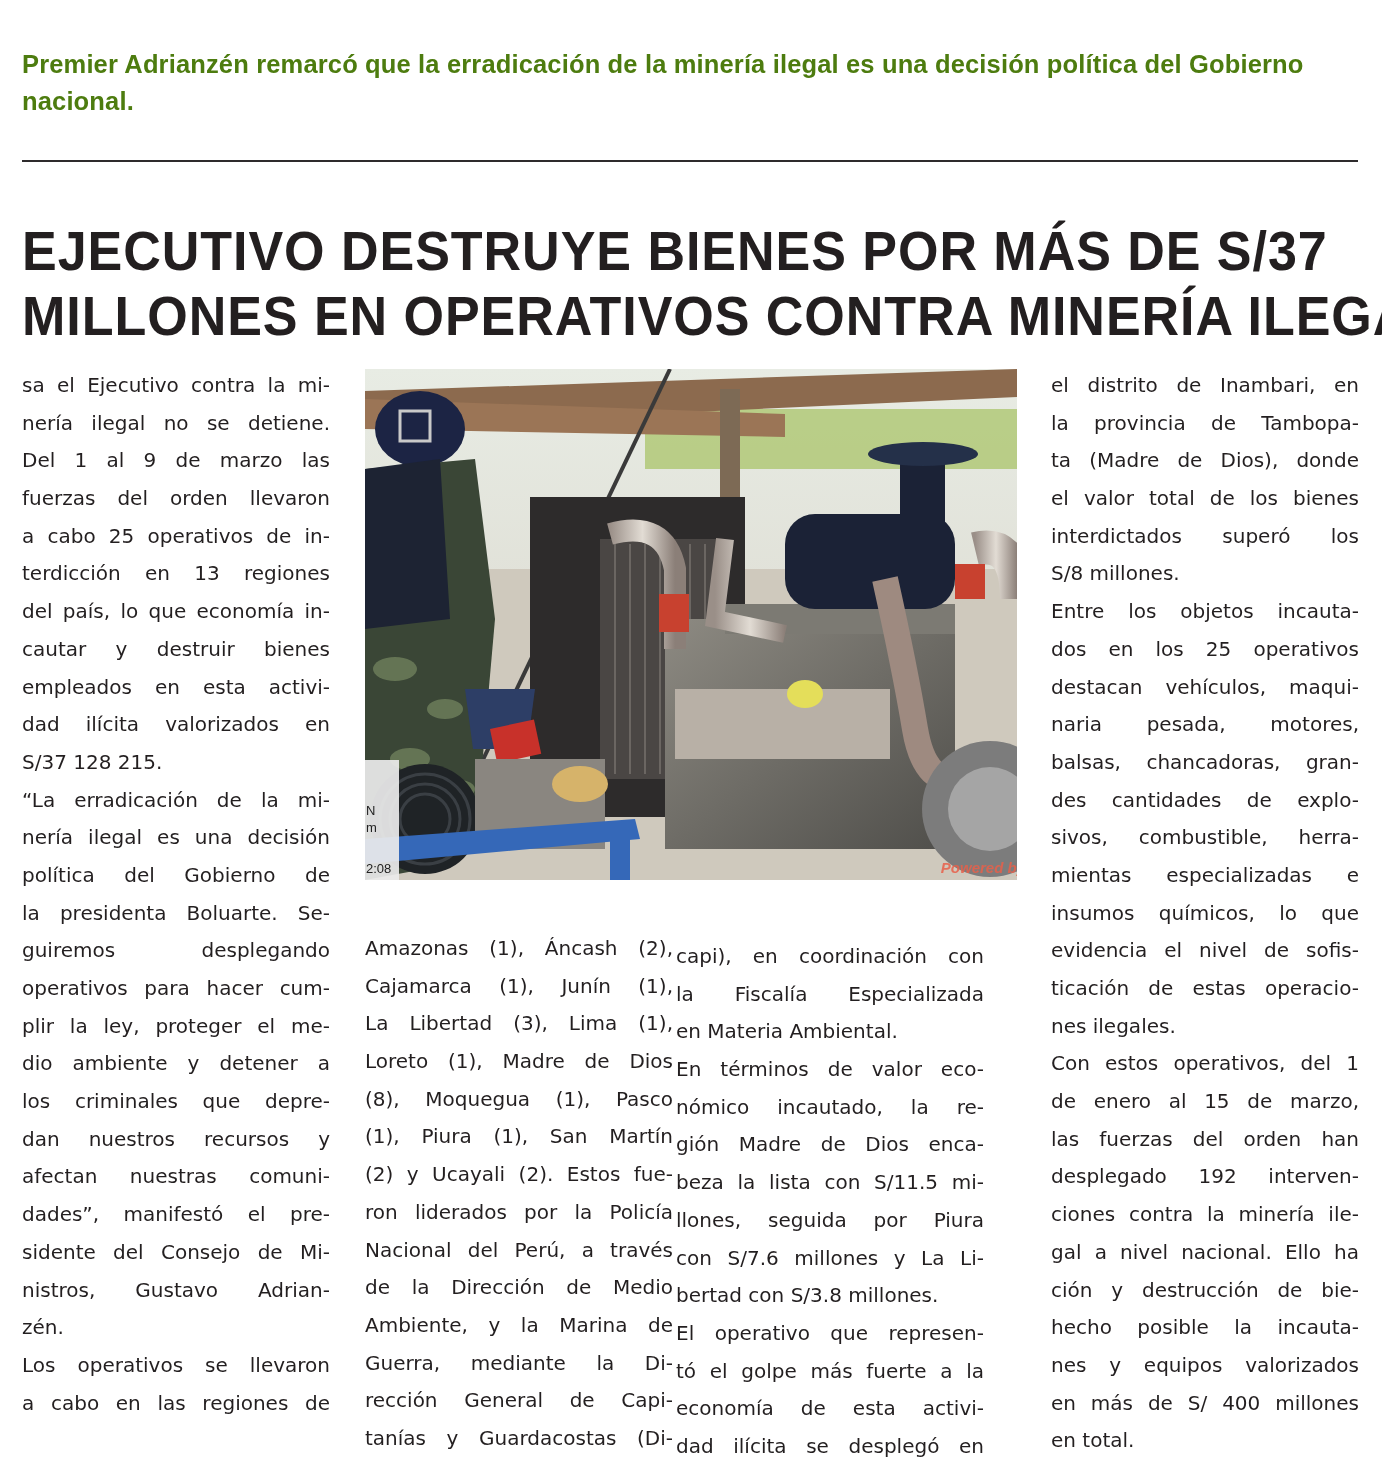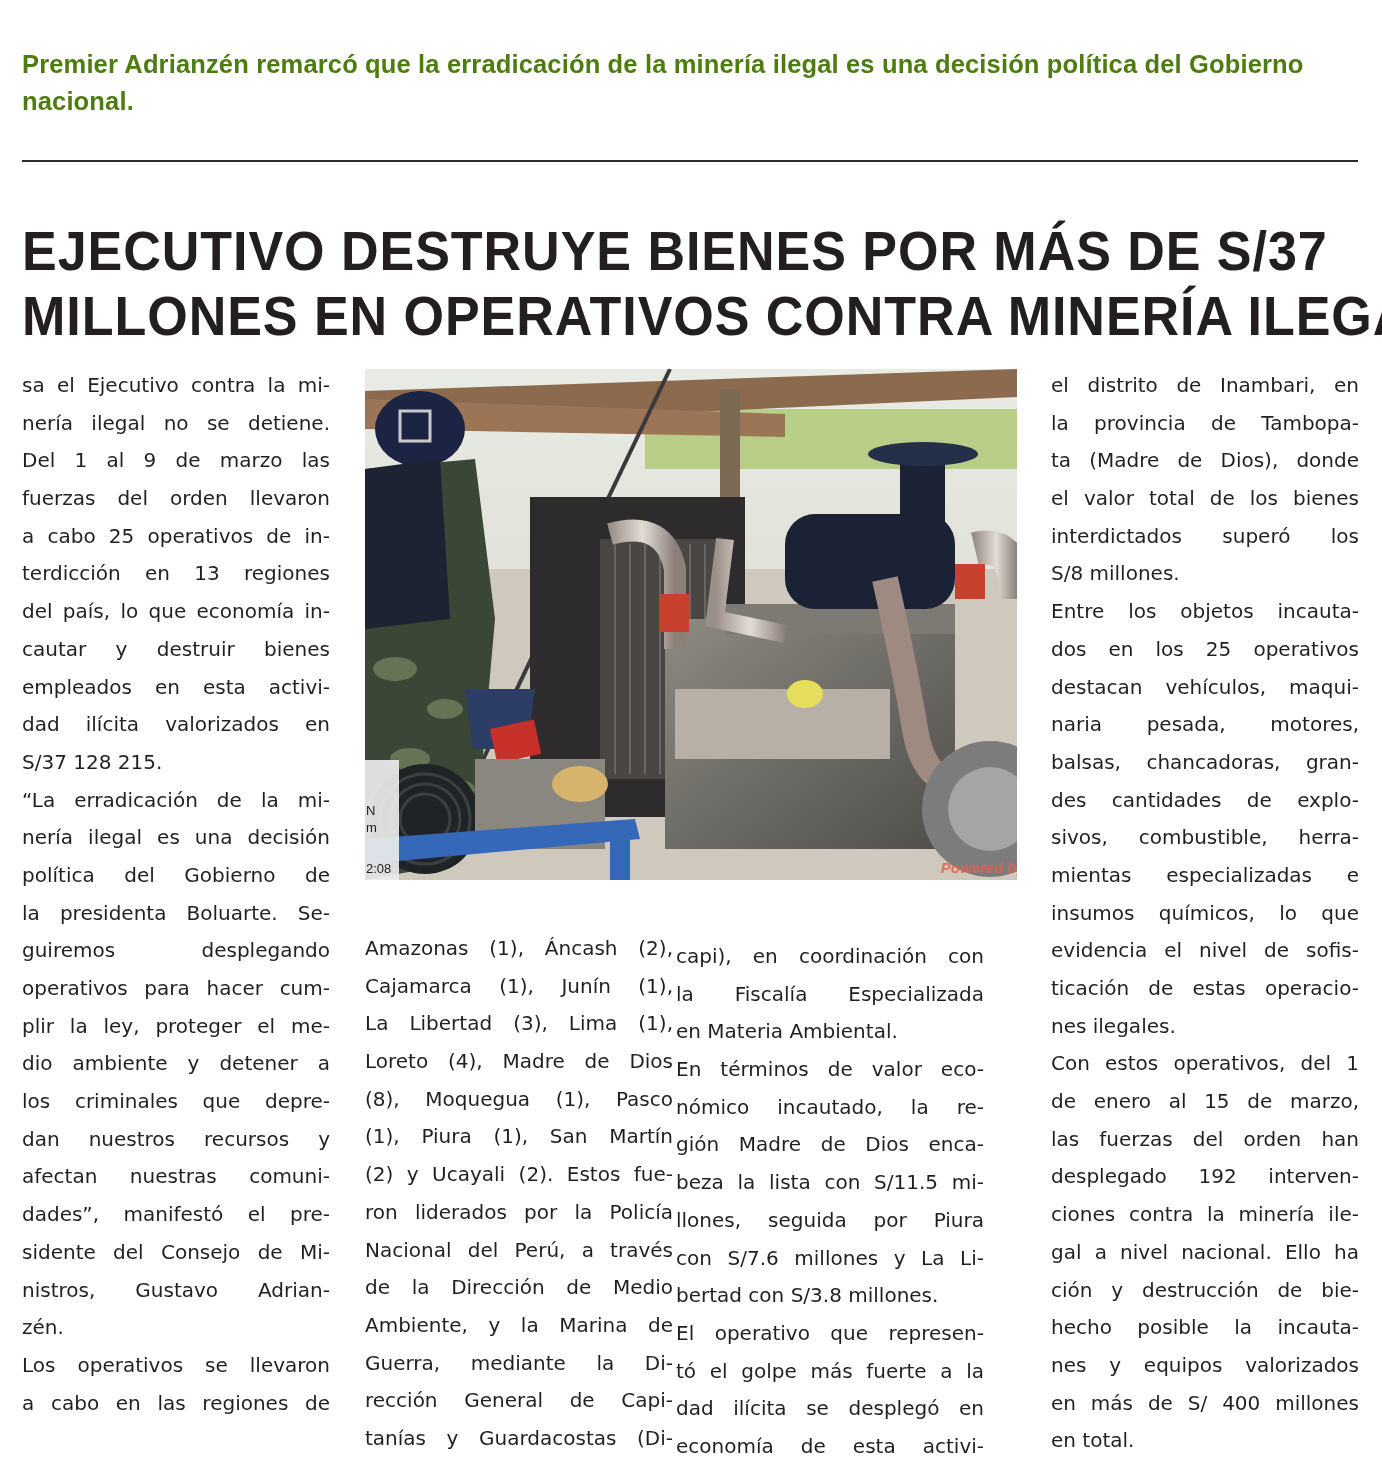--- a/index.html
+++ b/index.html
@@ -195,21 +195,21 @@
     <span class="line">sidente del Consejo de Mi-</span>
     <span class="line">nistros, Gustavo Adrian-</span>
     <span class="line last">zén.</span>
     <span class="line">Los operativos se llevaron</span>
     <span class="line">a cabo en las regiones de</span>
   </div>
 <div class="col" id="col2">
     <span class="line">Amazonas (1), Áncash (2),</span>
     <span class="line">Cajamarca (1), Junín (1),</span>
     <span class="line">La Libertad (3), Lima (1),</span>
-    <span class="line">Loreto (4), Madre de Dios</span>
+    <span class="line">Loreto (1), Madre de Dios</span>
     <span class="line">(8), Moquegua (1), Pasco</span>
     <span class="line">(1), Piura (1), San Martín</span>
     <span class="line">(2) y Ucayali (2). Estos fue-</span>
     <span class="line">ron liderados por la Policía</span>
     <span class="line">Nacional del Perú, a través</span>
     <span class="line">de la Dirección de Medio</span>
     <span class="line">Ambiente, y la Marina de</span>
     <span class="line">Guerra, mediante la Di-</span>
     <span class="line">rección General de Capi-</span>
     <span class="line">tanías y Guardacostas (Di-</span>
@@ -220,22 +220,22 @@
     <span class="line last">en Materia Ambiental.</span>
     <span class="line">En términos de valor eco-</span>
     <span class="line">nómico incautado, la re-</span>
     <span class="line">gión Madre de Dios enca-</span>
     <span class="line">beza la lista con S/11.5 mi-</span>
     <span class="line">llones, seguida por Piura</span>
     <span class="line">con S/7.6 millones y La Li-</span>
     <span class="line last">bertad con S/3.8 millones.</span>
     <span class="line">El operativo que represen-</span>
     <span class="line">tó el golpe más fuerte a la</span>
+    <span class="line">economía de esta activi-</span>
     <span class="line">dad ilícita se desplegó en</span>
-    <span class="line">economía de esta activi-</span>
   </div>
 <div class="col" id="col4">
     <span class="line">el distrito de Inambari, en</span>
     <span class="line">la provincia de Tambopa-</span>
     <span class="line">ta (Madre de Dios), donde</span>
     <span class="line">el valor total de los bienes</span>
     <span class="line">interdictados superó los</span>
     <span class="line last">S/8 millones.</span>
     <span class="line">Entre los objetos incauta-</span>
     <span class="line">dos en los 25 operativos</span>

